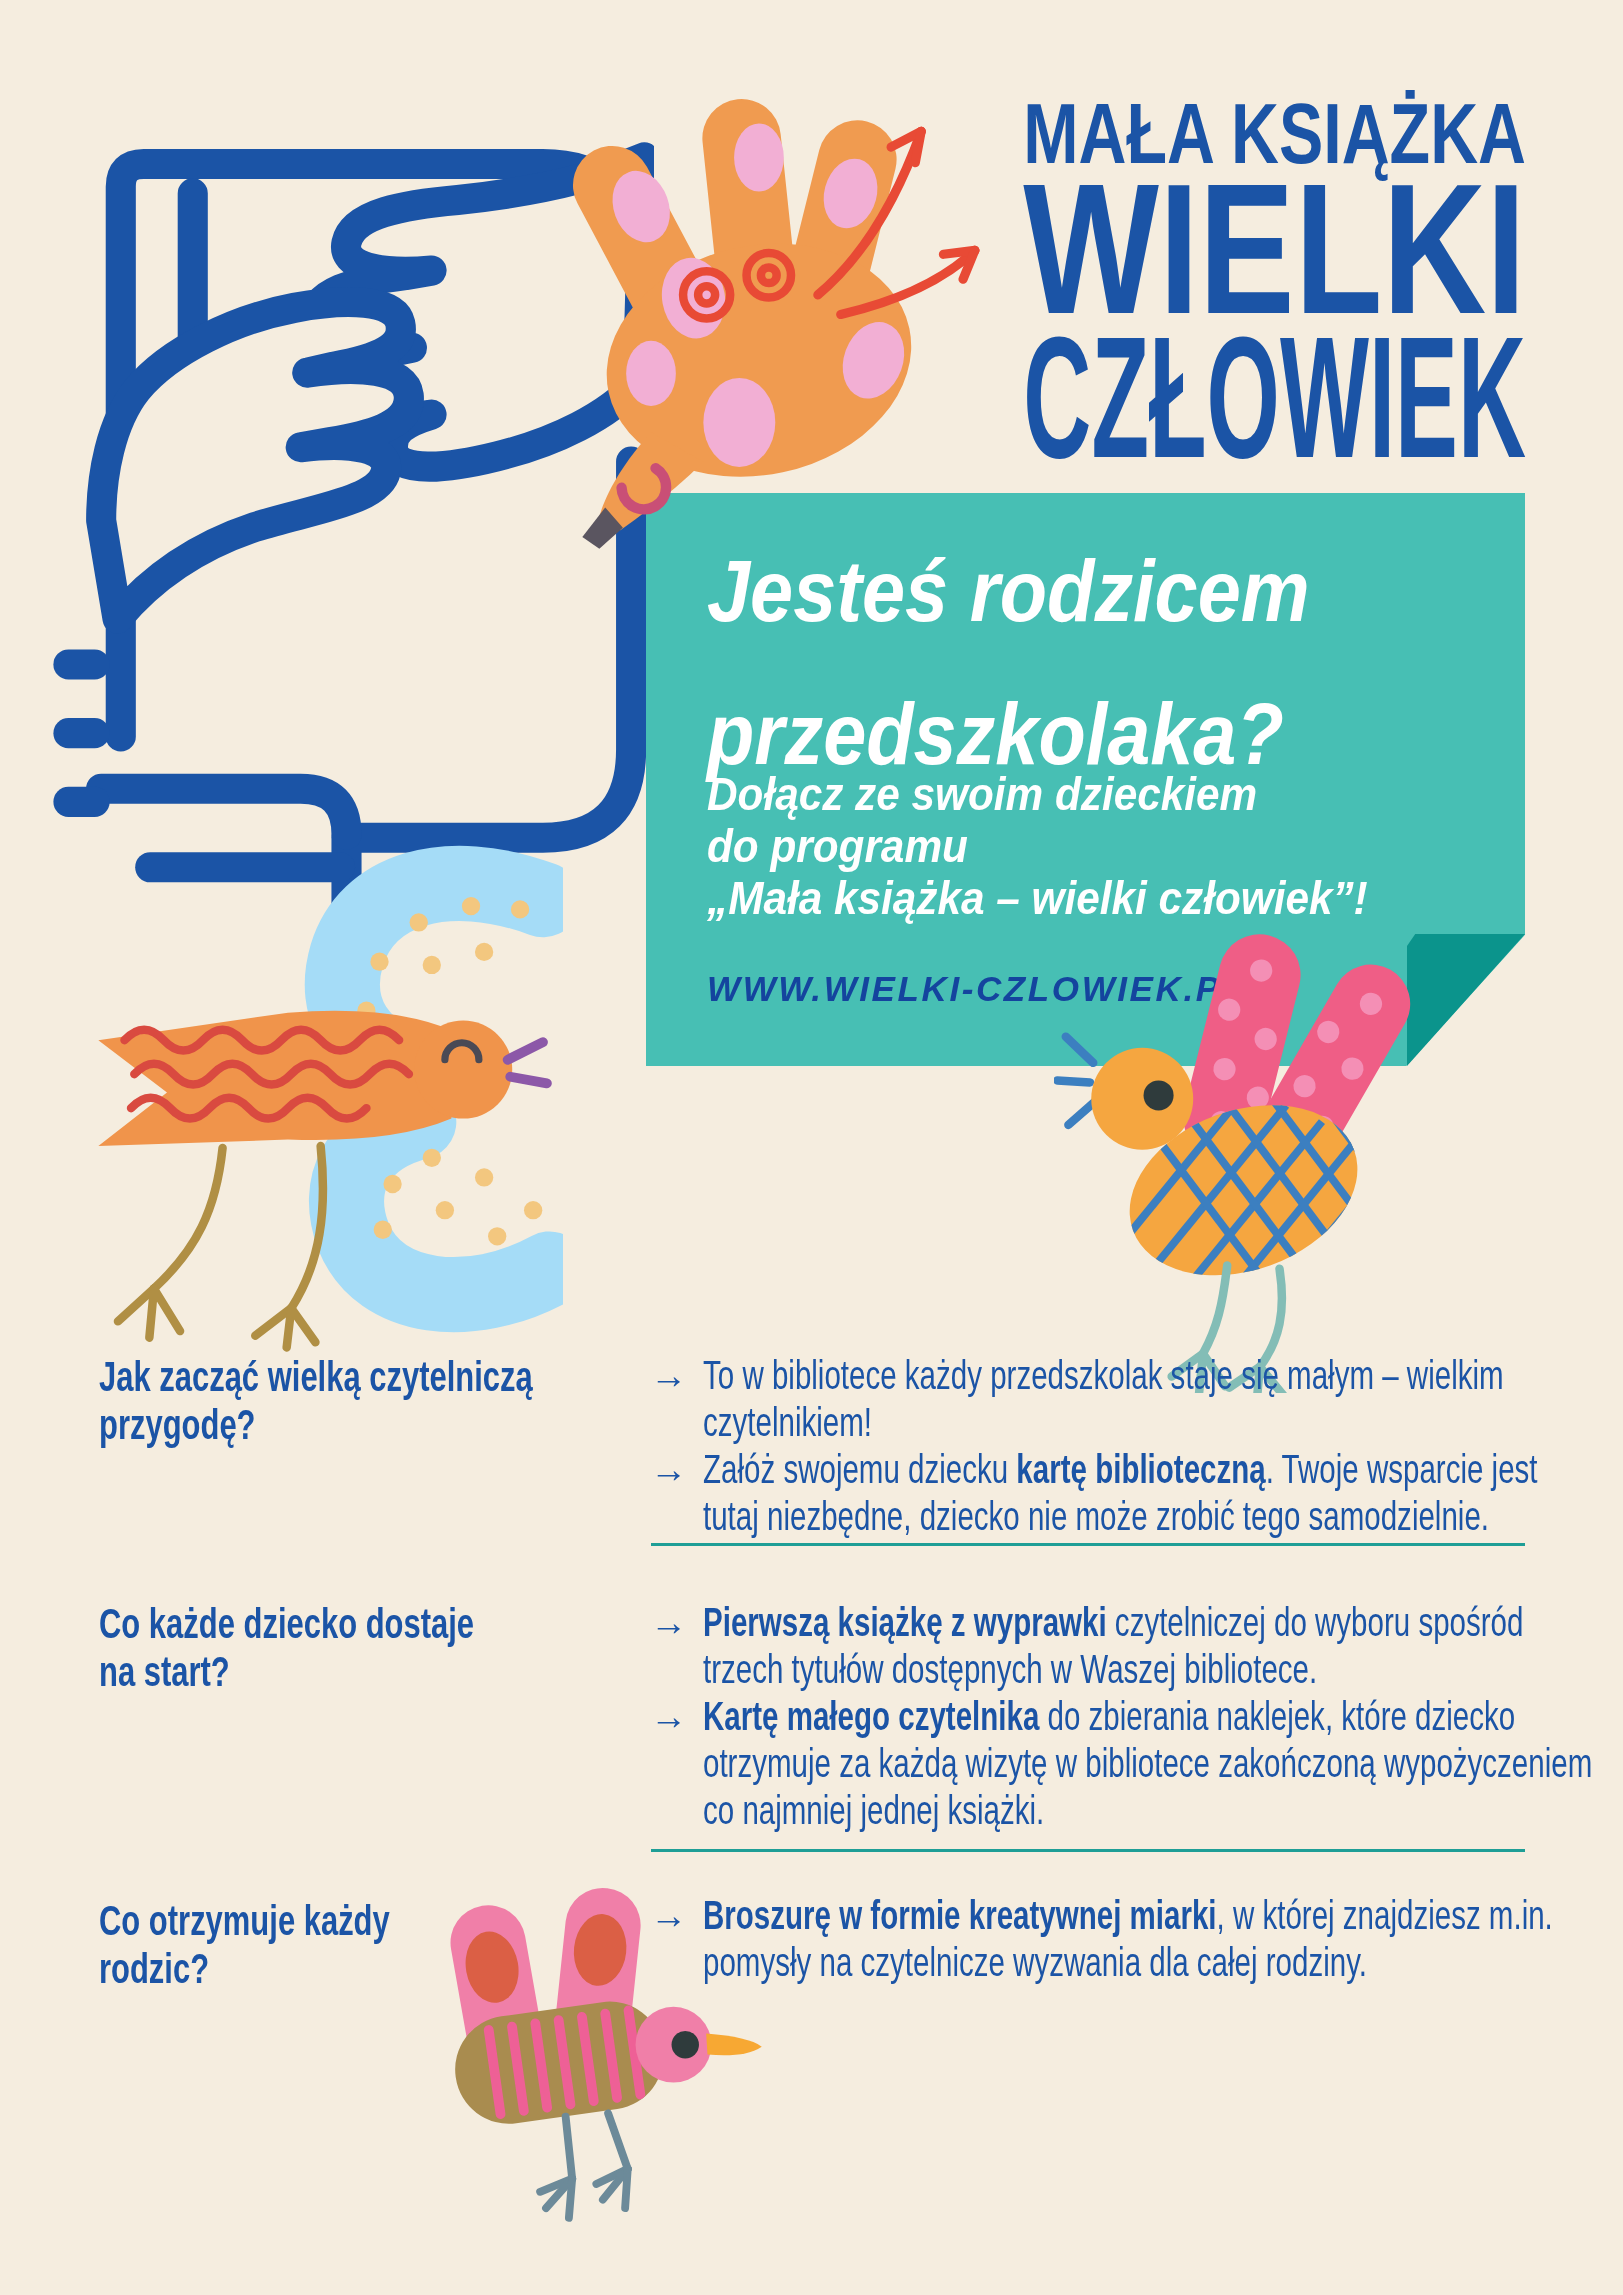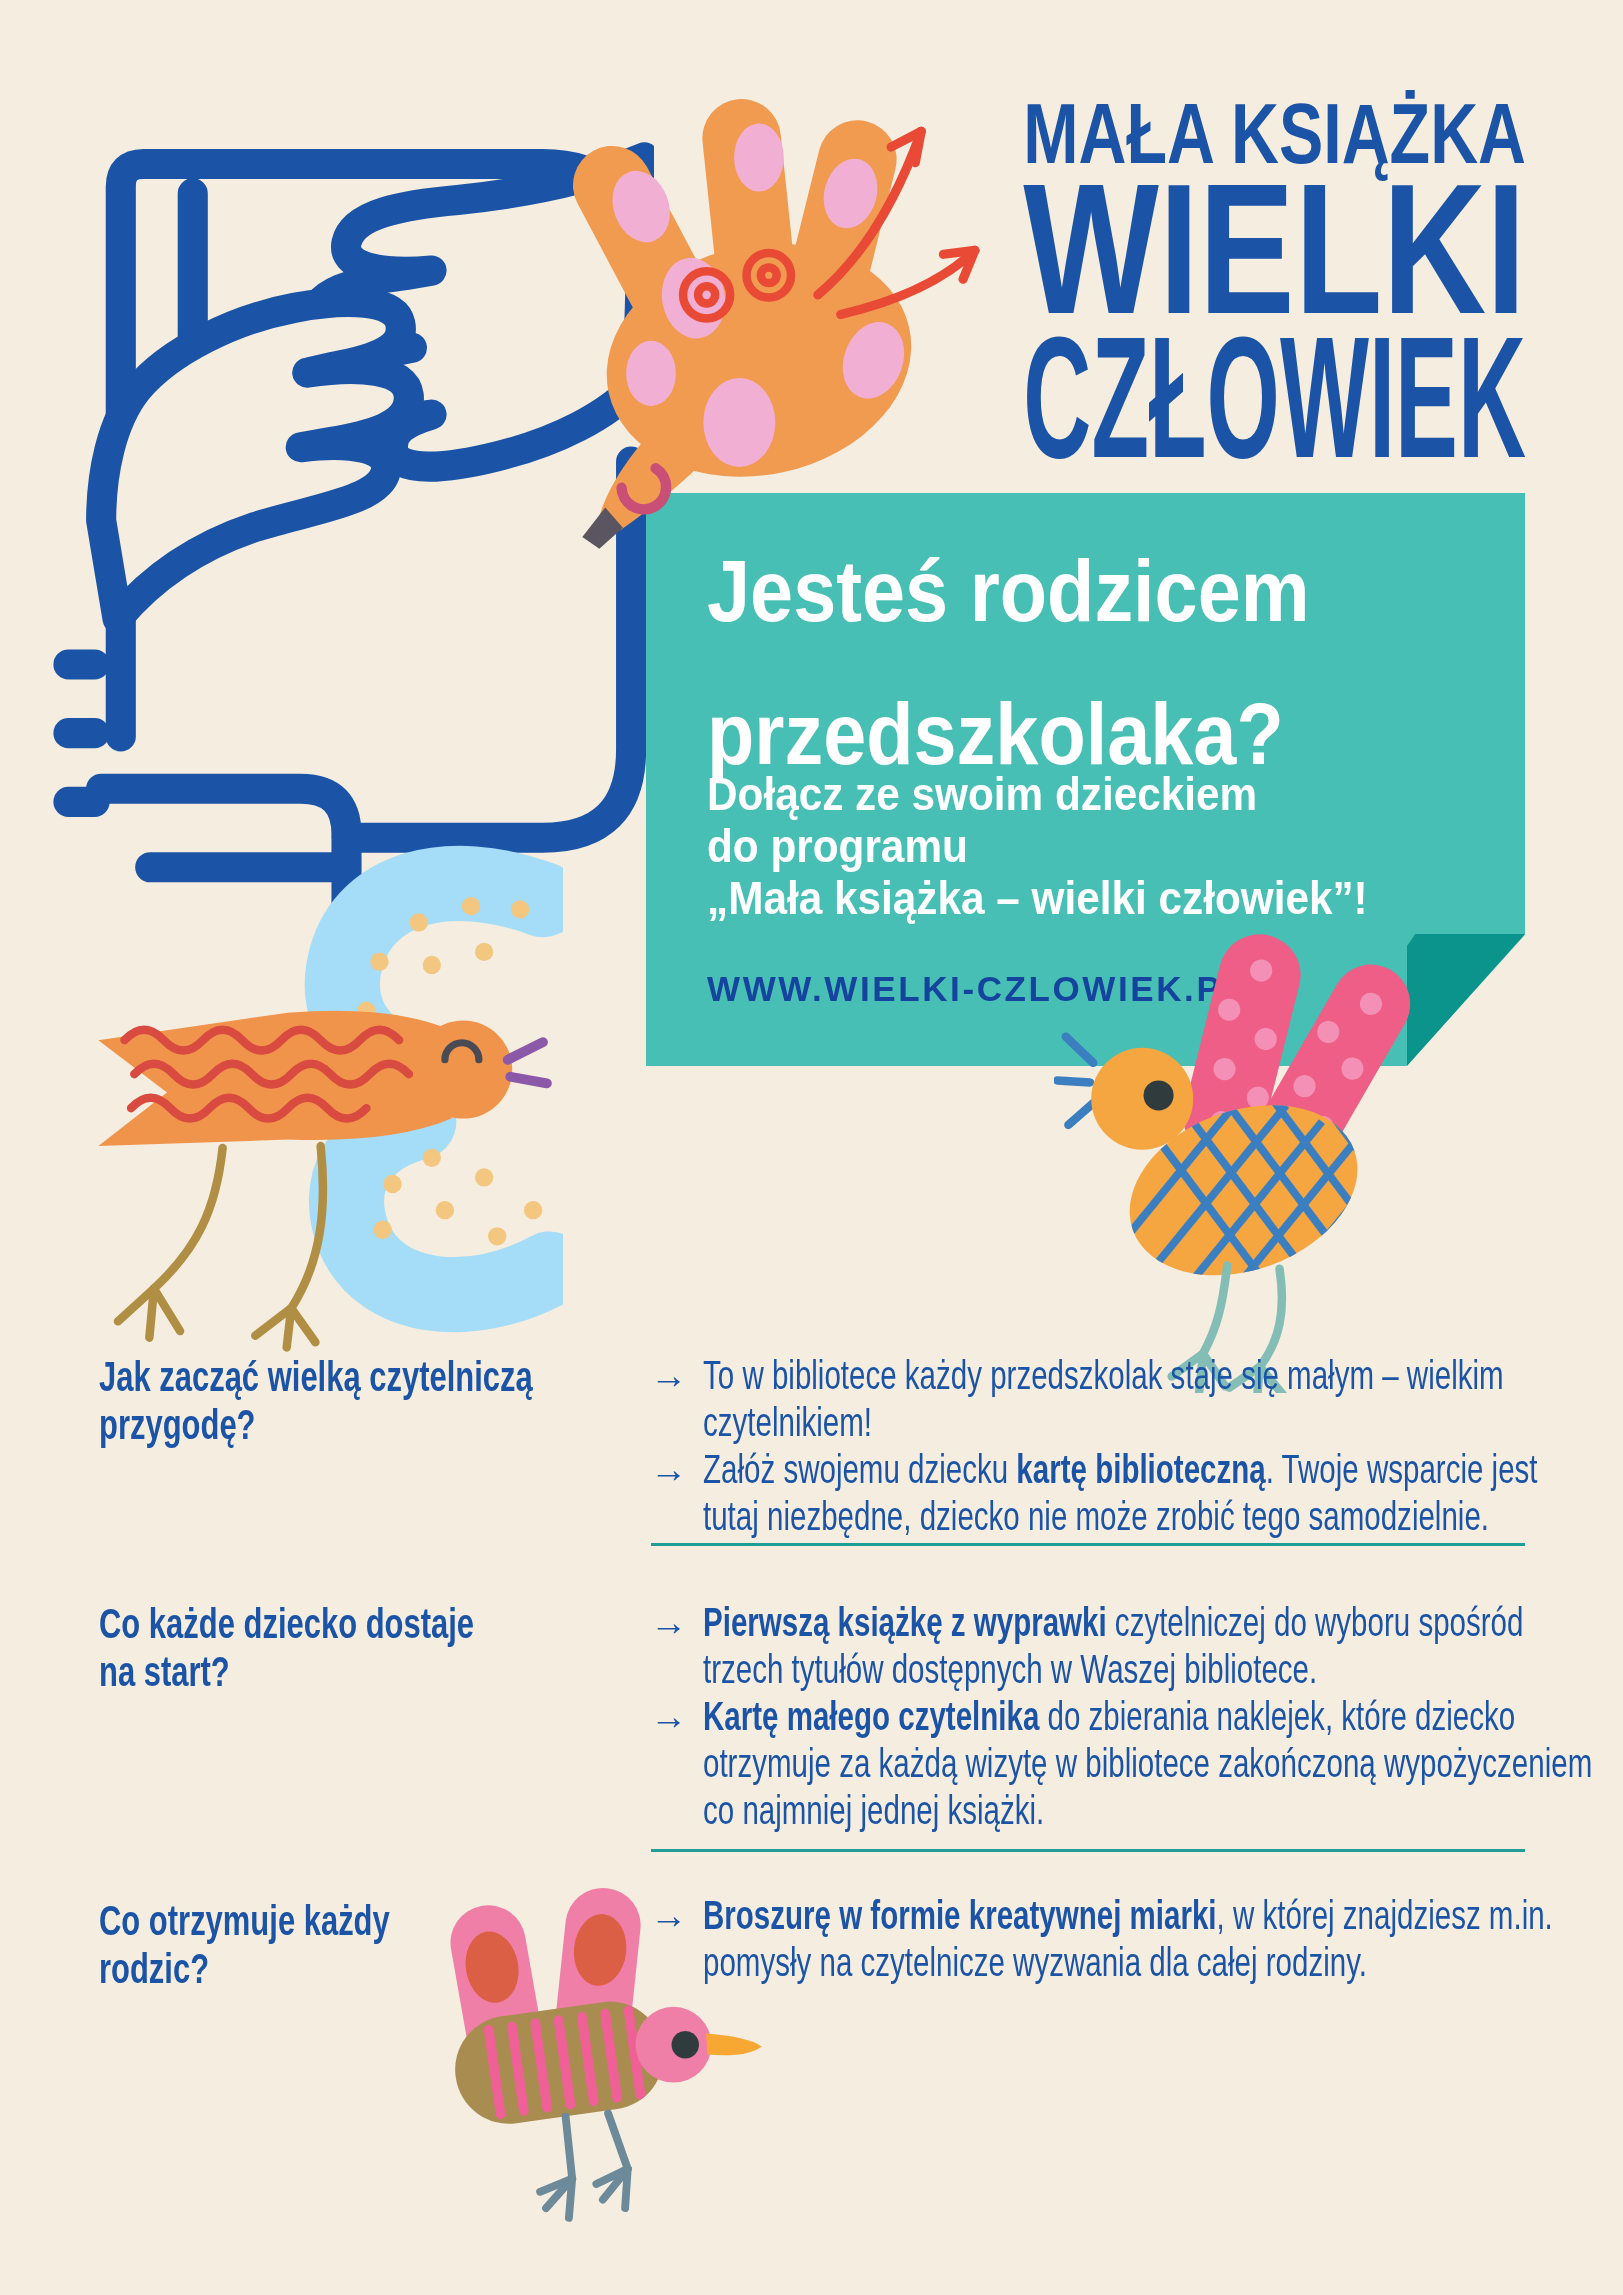--- a/index.html
+++ b/index.html
@@ -9,20 +9,21 @@
   }
   .abs{position:absolute;}
   
   .title-svg text{
     font-family:"Liberation Sans",sans-serif;font-weight:bold;fill:#1B54A6;
   }
   
   .promo{
     left:646px;top:493px;width:879px;height:573px;background:#47BFB4;
     clip-path:polygon(0 0,100% 0,100% 77.1%,86.5% 100%,0 100%);
+    font-style:italic;
   }
   .promo-fold{
     left:1407px;top:934px;width:118px;height:132px;background:#0B948C;
     clip-path:polygon(0 9%,7% 0,100% 0,0 100%);
   }
   .promo-heading-line{
     left:61px;color:#fff;font-weight:bold;font-size:88px;line-height:1;
     transform:scaleX(0.88);transform-origin:left top;white-space:nowrap;
   }
   .promo-body{

